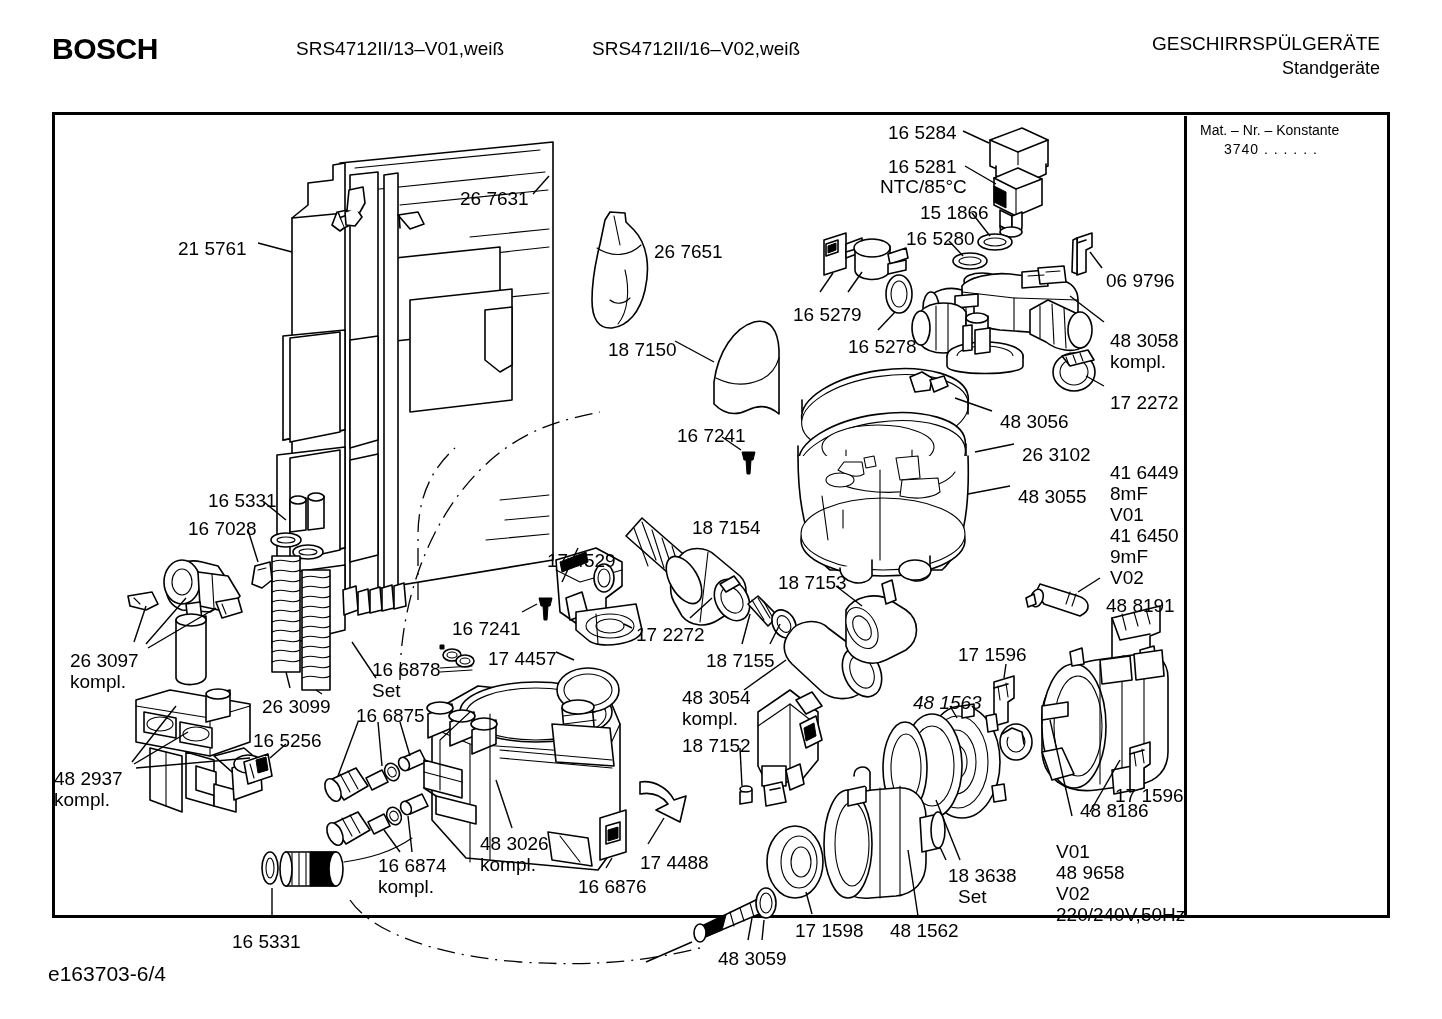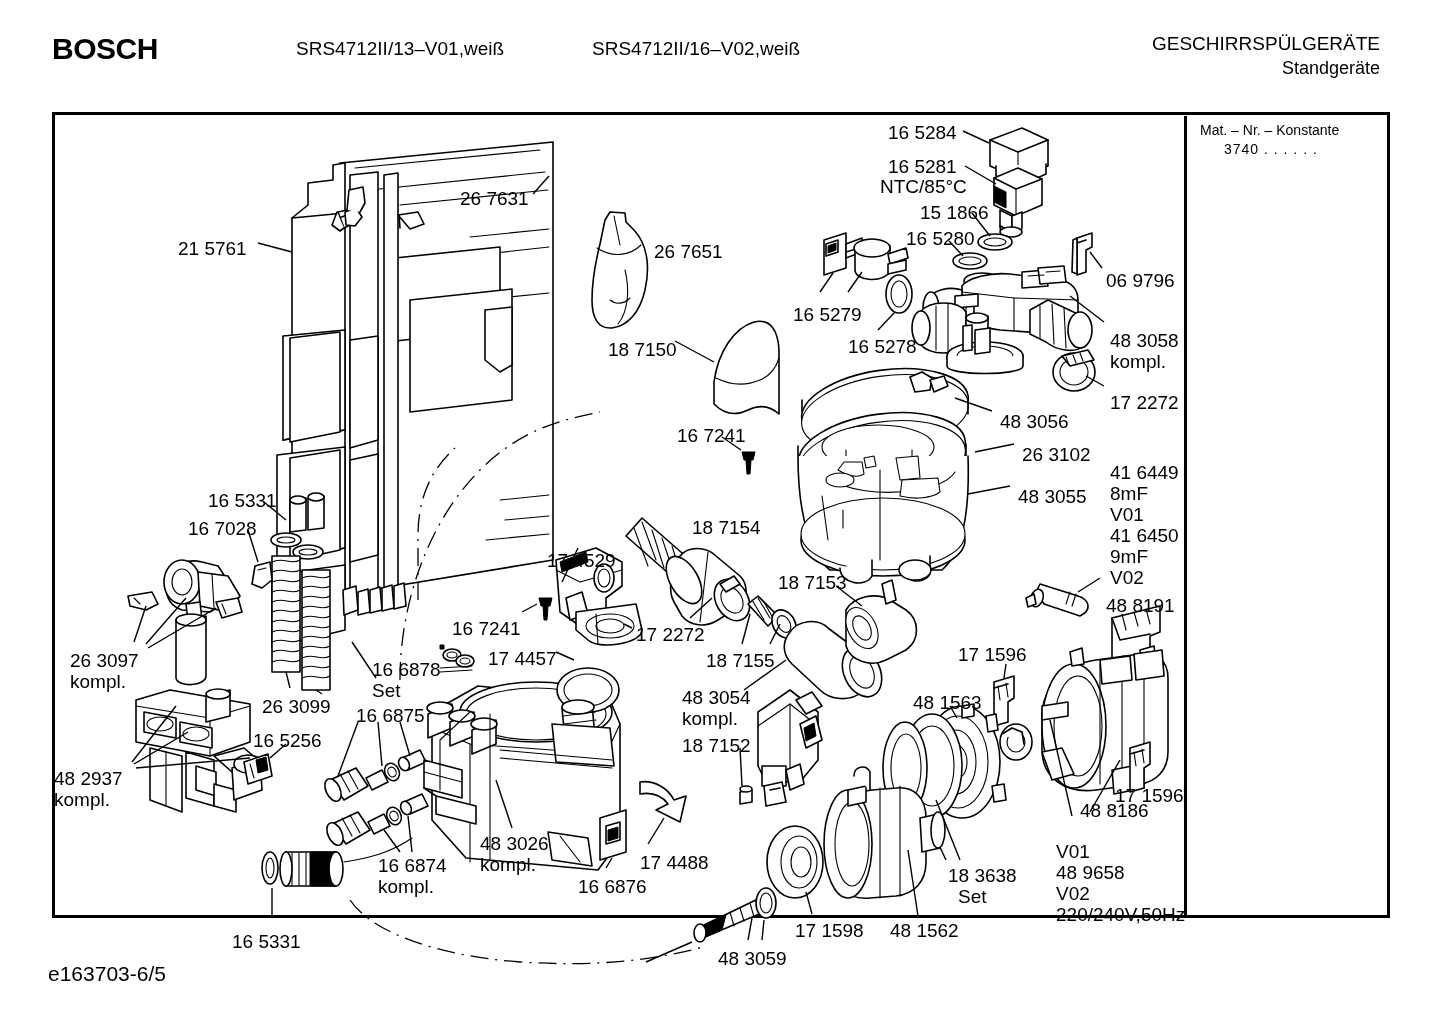--- a/index.html
+++ b/index.html
@@ -53,21 +53,21 @@
   <div class="frame-left"></div>
   <div class="frame-right"></div>
   <div class="frame-bottom"></div>
   <div class="divider"></div>
 
   <div class="matnr">
     <div>Mat. – Nr. – Konstante</div>
     <div class="l2">3740  .  .    .   .   .   .</div>
   </div>
 
-  <div class="footer">e163703-6/5</div>
+  <div class="footer">e163703-6/4</div>
 
   <svg class="art" viewBox="0 0 1442 1019">
 
     <g>
 
       <path class="sw" d="M340 163 L553 142 L553 560 L340 595 Z"></path>
       <path class="s2" d="M355 168 L540 150"></path>
       <path class="s2" d="M370 190 L545 172"></path>
       <path class="s2" d="M400 205 L548 190"></path>
       <path class="s2" d="M470 237 L549 229"></path>
@@ -733,21 +733,21 @@
       <div class="lbl" style="left: 378px; top: 876px;">kompl.</div>
       <div class="lbl" style="left: 578px; top: 876px;">16 6876</div>
       <div class="lbl" style="left: 640px; top: 852px;">17 4488</div>
       <div class="lbl" style="left: 692px; top: 517px;">18 7154</div>
       <div class="lbl" style="left: 778px; top: 572px;">18 7153</div>
       <div class="lbl" style="left: 706px; top: 650px;">18 7155</div>
       <div class="lbl" style="left: 682px; top: 687px;">48 3054</div>
       <div class="lbl" style="left: 682px; top: 708px;">kompl.</div>
       <div class="lbl" style="left: 682px; top: 735px;">18 7152</div>
       <div class="lbl" style="left: 958px; top: 644px;">17 1596</div>
-      <div class="lbl" style="left: 913px; top: 692px;">48 1563</div>
+      <div class="lbl" style="left: 913px; top: 692px; font-style: italic;">48 1563</div>
       <div class="lbl" style="left: 948px; top: 865px;">18 3638</div>
       <div class="lbl" style="left: 958px; top: 886px;">Set</div>
       <div class="lbl" style="left: 1115px; top: 785px;">17 1596</div>
       <div class="lbl" style="left: 1056px; top: 800px; margin-left: 24px;">48 8186</div>
       <div class="lbl" style="left: 1056px; top: 841px;">V01</div>
       <div class="lbl" style="left: 1056px; top: 862px;">48 9658</div>
       <div class="lbl" style="left: 1056px; top: 883px;">V02</div>
       <div class="lbl" style="left: 1056px; top: 904px;">220/240V,50Hz</div>
       <div class="lbl" style="left: 795px; top: 920px;">17 1598</div>
       <div class="lbl" style="left: 890px; top: 920px;">48 1562</div>

